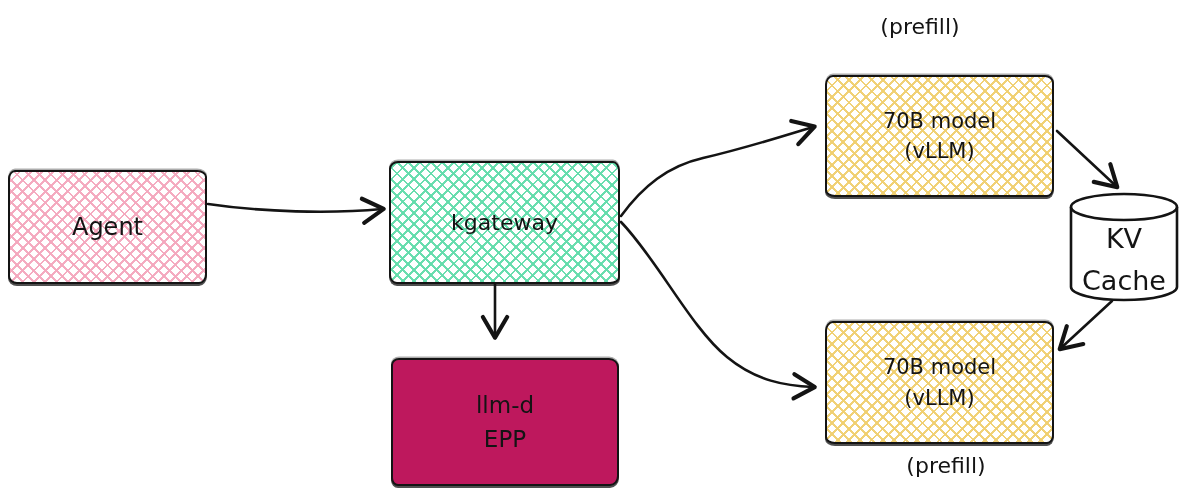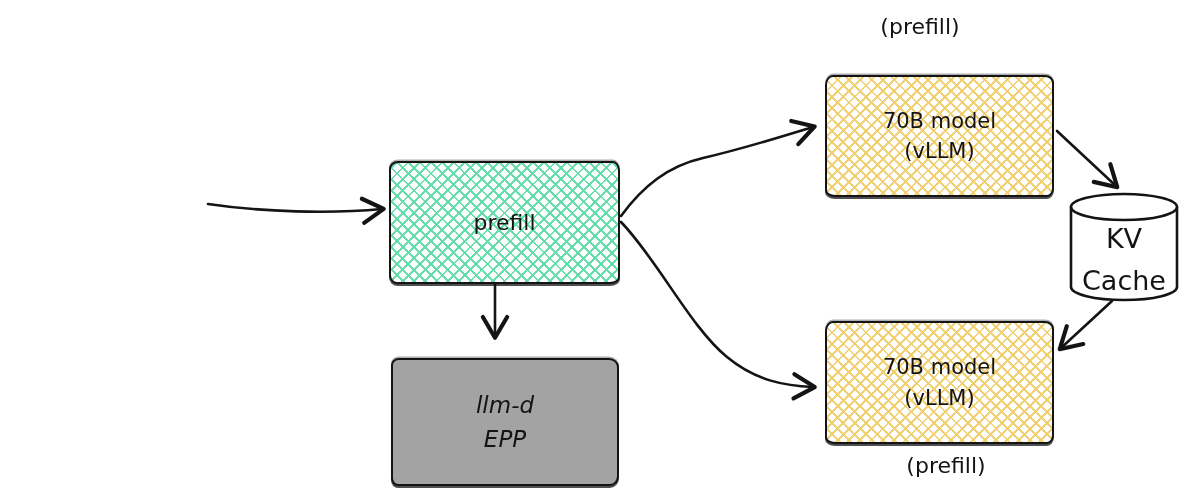--- a/index.html
+++ b/index.html
@@ -49,23 +49,22 @@
     border-radius: 9px 7px 10px 8px / 8px 10px 7px 9px;
   }
   .hatch-yellow {
     background-color: #ffffff;
     background-image:
       repeating-linear-gradient(45deg,  rgba(240,207,111,0.95) 0 2px, transparent 2px 8px),
       repeating-linear-gradient(-45deg, rgba(240,207,111,0.95) 0 2px, transparent 2px 8px);
     border-radius: 8px 9px 7px 10px / 10px 8px 9px 7px;
   }
   .solid-blue {
-    background-color: #a3a3a3;
+    background-color: #be185d;
     border-radius: 8px 10px 9px 7px / 7px 9px 10px 8px;
-    font-style: italic;
   }
 
   #node-agent    { left: 8px;    top: 158px; width: 199px; height: 114px; font-size: 24px; }
   #node-kgateway { left: 389px;  top: 149px; width: 231px; height: 123px; }
   #node-llmd     { left: 391px;  top: 346px; width: 228px; height: 128px; font-size: 23px; line-height: 1.5; }
   #node-prefill  { left: 825px;  top: 63px;  width: 229px; height: 122px; font-size: 21px; }
   #node-decode   { left: 825px;  top: 309px; width: 229px; height: 123px; font-size: 21px; }
 
   .free-label {
     position: absolute;
@@ -106,23 +105,26 @@
     <g fill="none" stroke="#141414" stroke-width="2.6" stroke-linecap="round">
       <path d="M 208 204 C 262 212, 330 214, 382 209" marker-end="url(#arrowhead)"></path>
       <path d="M 621 216 C 643 186, 668 166, 703 158 C 746 148, 780 137, 813 127" marker-end="url(#arrowhead)"></path>
       <path d="M 621 222 C 657 259, 691 328, 727 357 C 756 381, 786 386, 813 387" marker-end="url(#arrowhead)"></path>
       <path d="M 495 276 L 495 336" marker-end="url(#arrowhead)"></path>
       <path d="M 1057 131 L 1116 186" marker-end="url(#arrowhead)"></path>
       <path d="M 1112 301 L 1061 348" marker-end="url(#arrowhead)"></path>
     </g>
   </svg>
 
+  <div class="node hatch-pink" id="node-agent">
+    <span class="label-line">Agent</span>
+  </div>
 
   <div class="node hatch-green" id="node-kgateway">
-    <span class="label-line">prefill</span>
+    <span class="label-line">kgateway</span>
   </div>
 
   <div class="node solid-blue" id="node-llmd">
     <span class="label-line">llm-d</span>
     <span class="label-line">EPP</span>
   </div>
 
   <div class="node hatch-yellow" id="node-prefill">
     <span class="label-line">70B model</span>
     <span class="label-line">(vLLM)</span>

